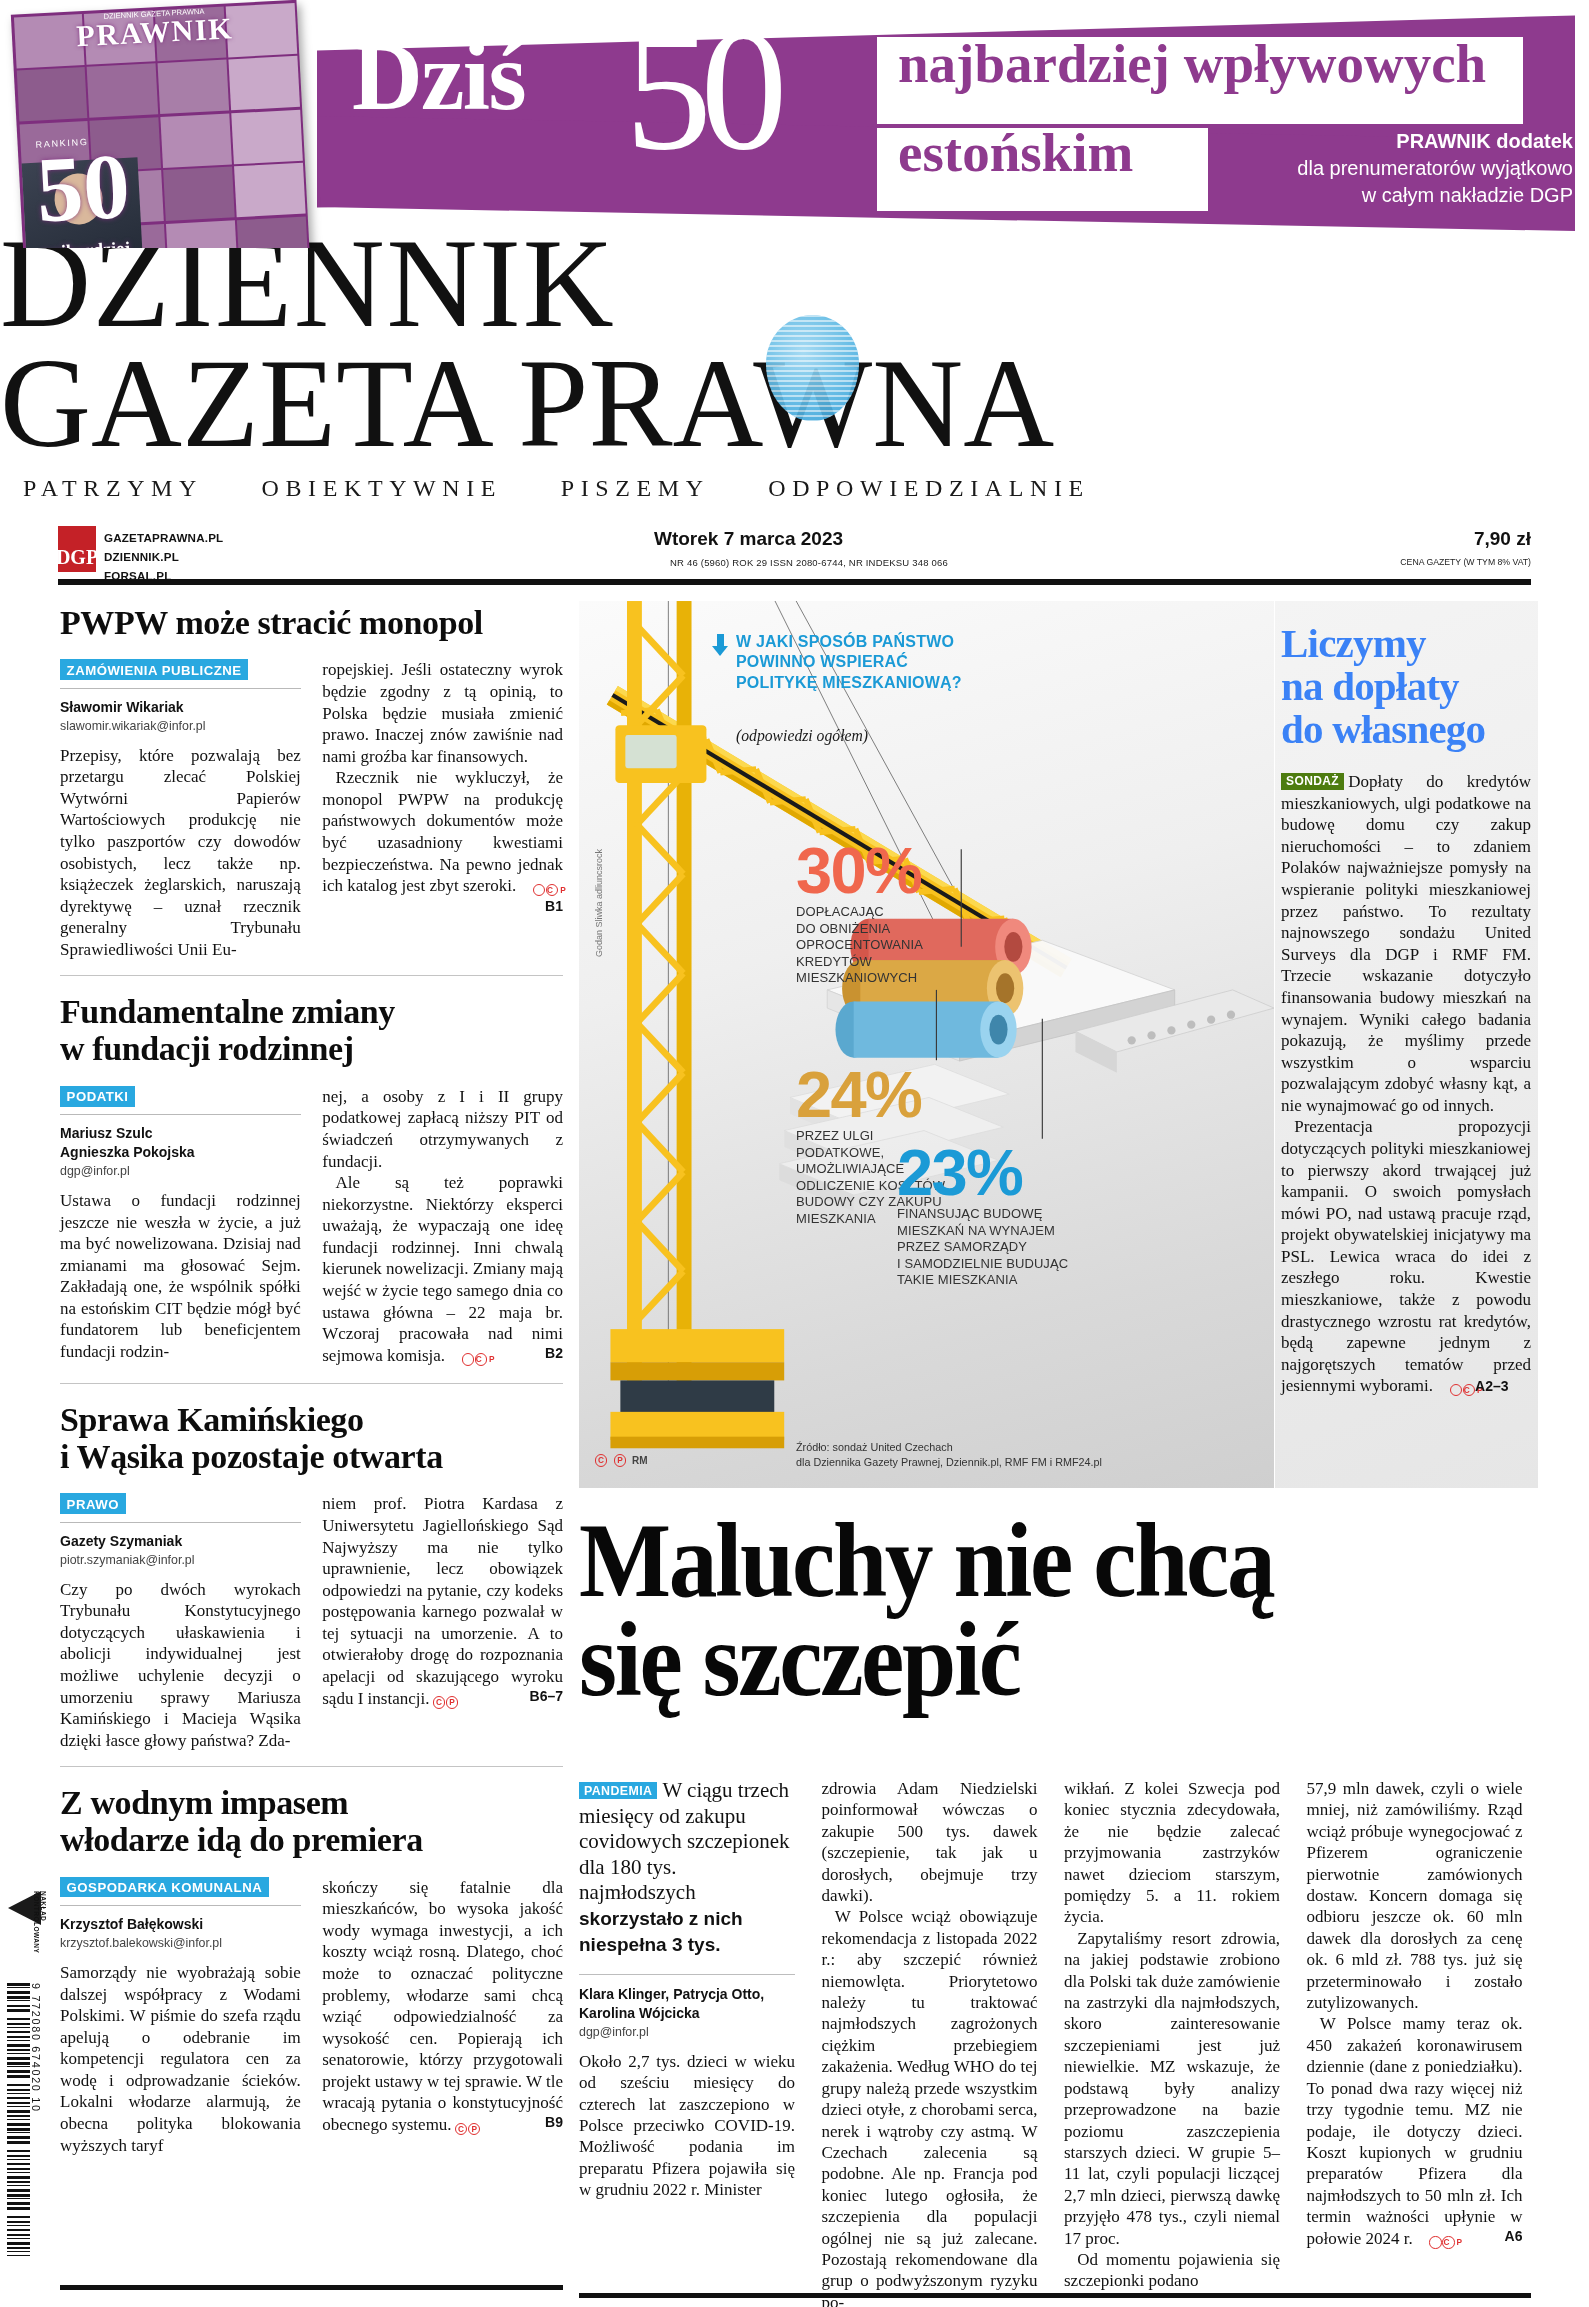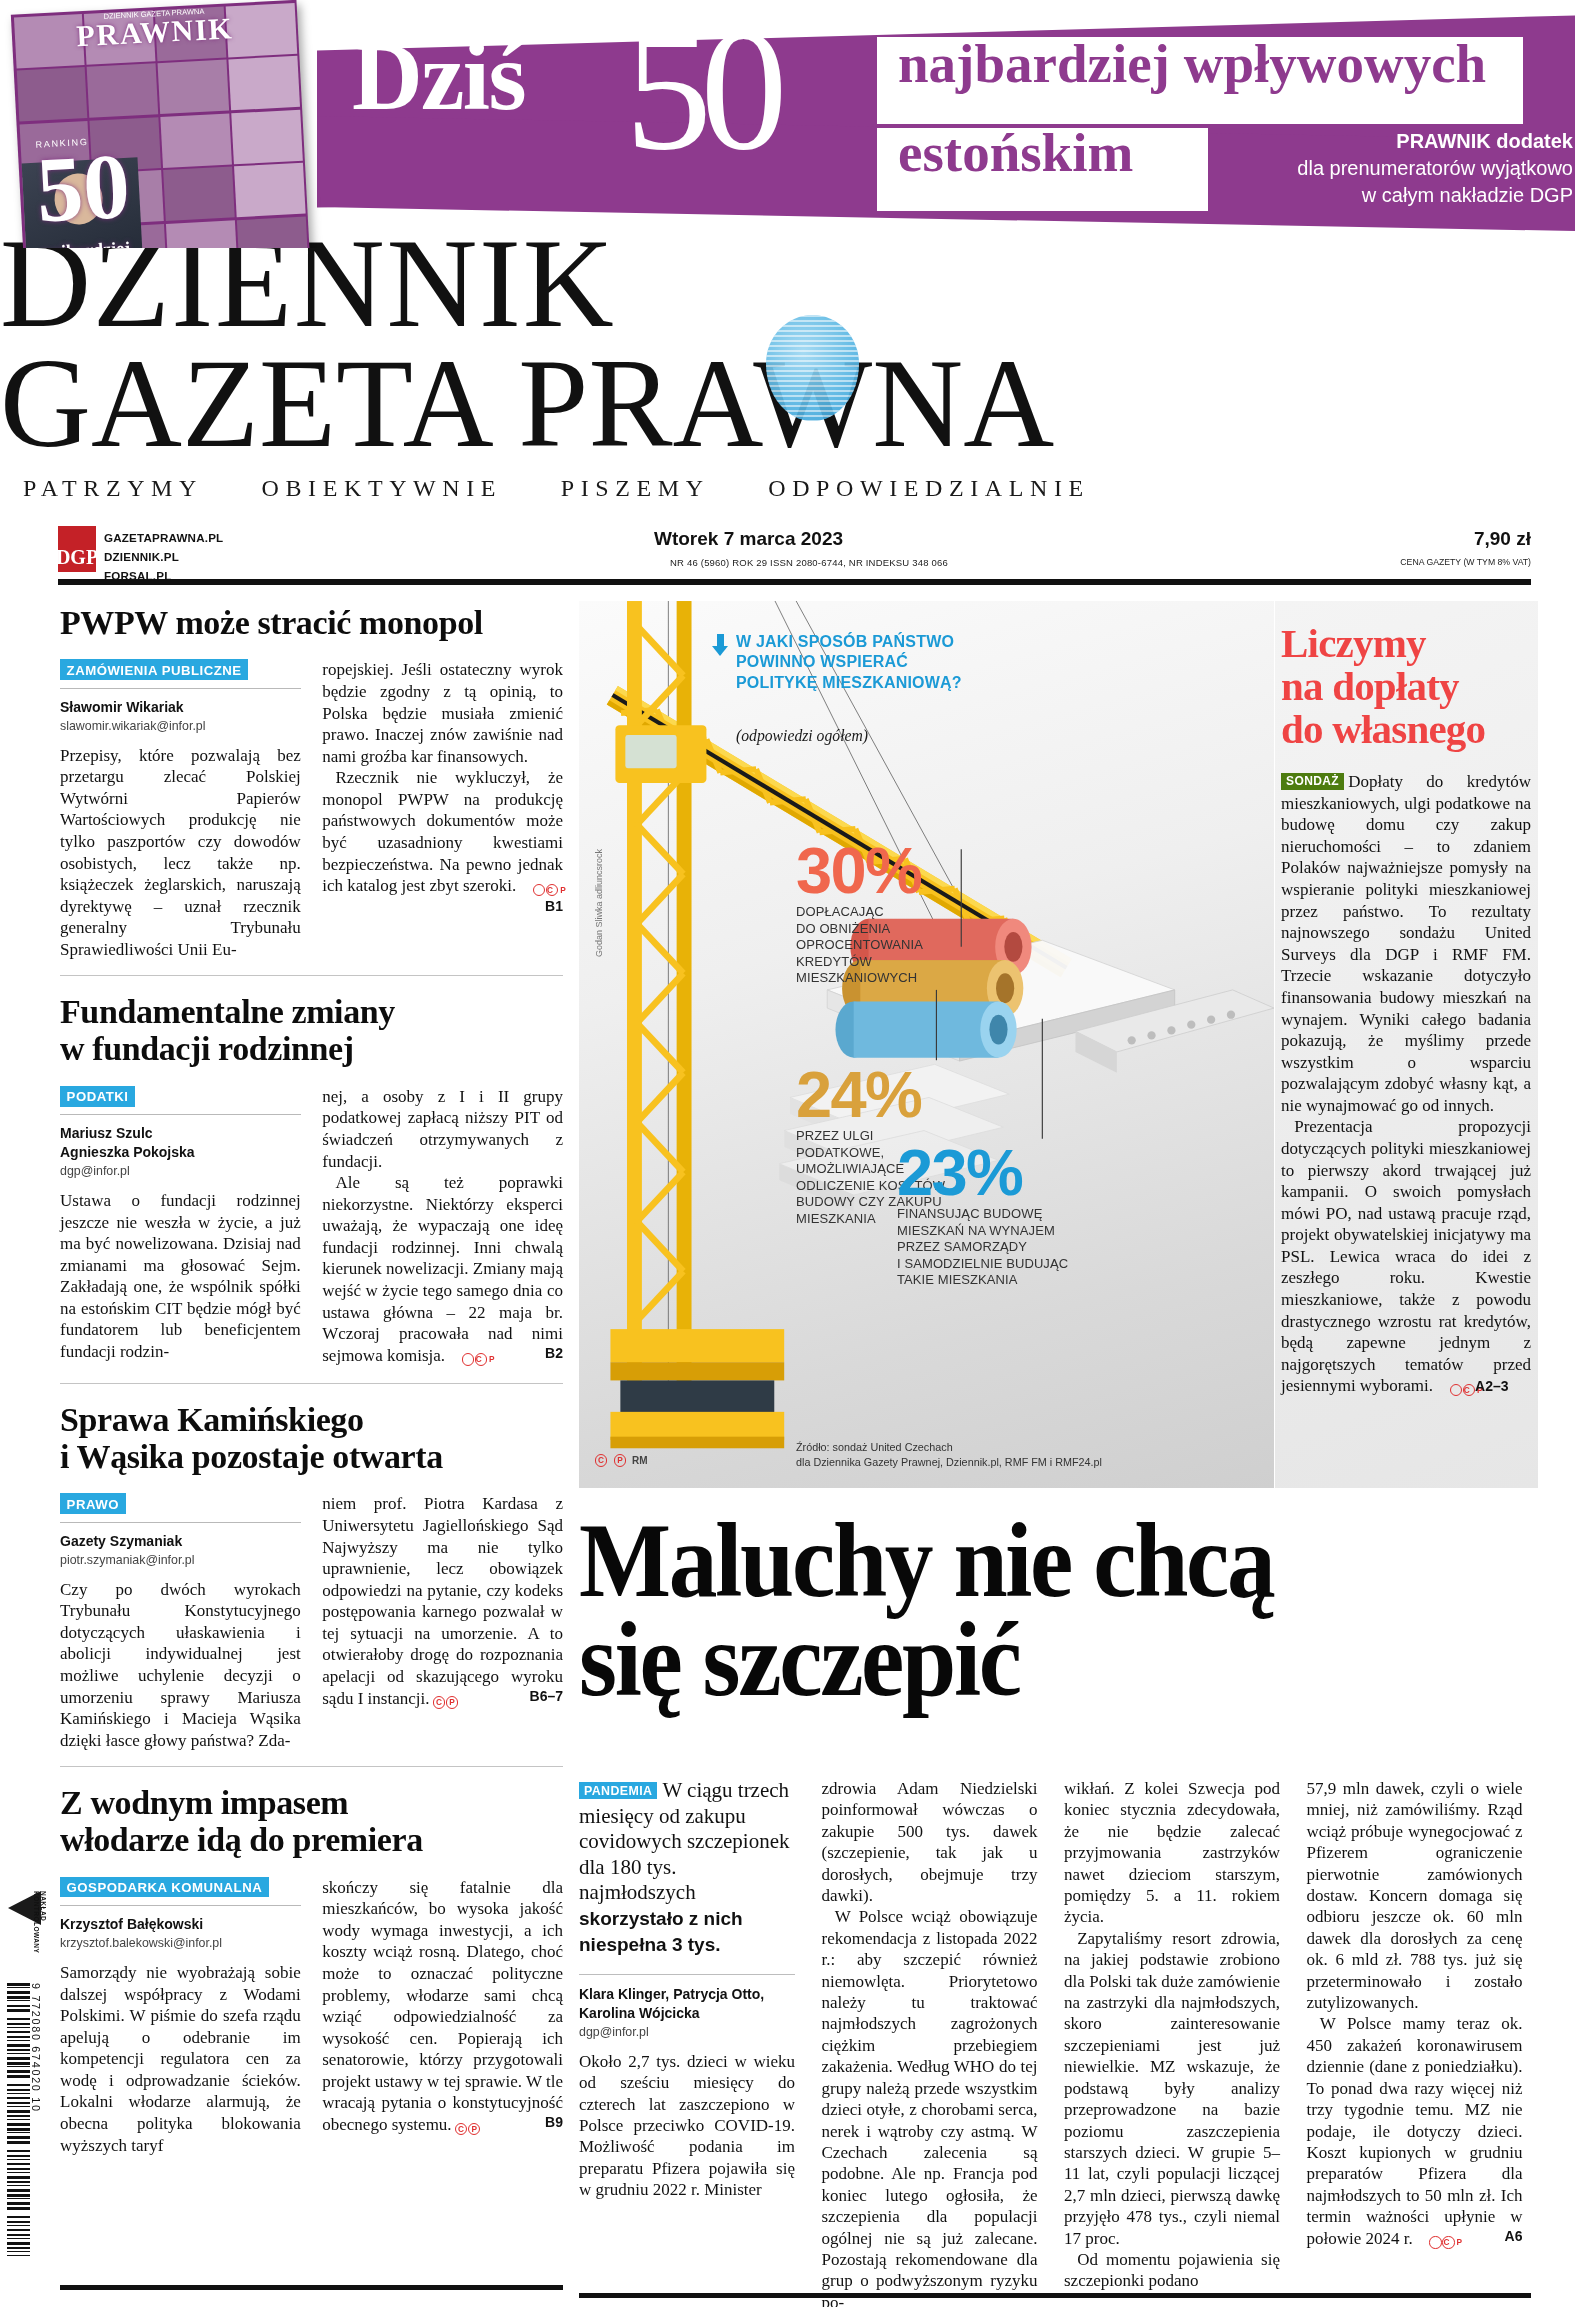--- a/index.html
+++ b/index.html
@@ -517,21 +517,21 @@
   .rightcol {
     position: absolute;
     left: 1281px; top: 622px;
     width: 250px;
   }
   .r-head {
     font-family: "Liberation Serif", serif;
     font-weight: bold;
     font-size: 41px;
     line-height: 1.05;
-    color: #ef4444;
+    color: #3b82f6;
     letter-spacing: -0.8px;
     margin-bottom: 20px;
   }
   .sondaz {
     display: inline-block;
     background: #4d7c0f;
     color: #fff;
     font-family: "Liberation Sans", sans-serif;
     font-weight: bold;
     font-size: 12px;

